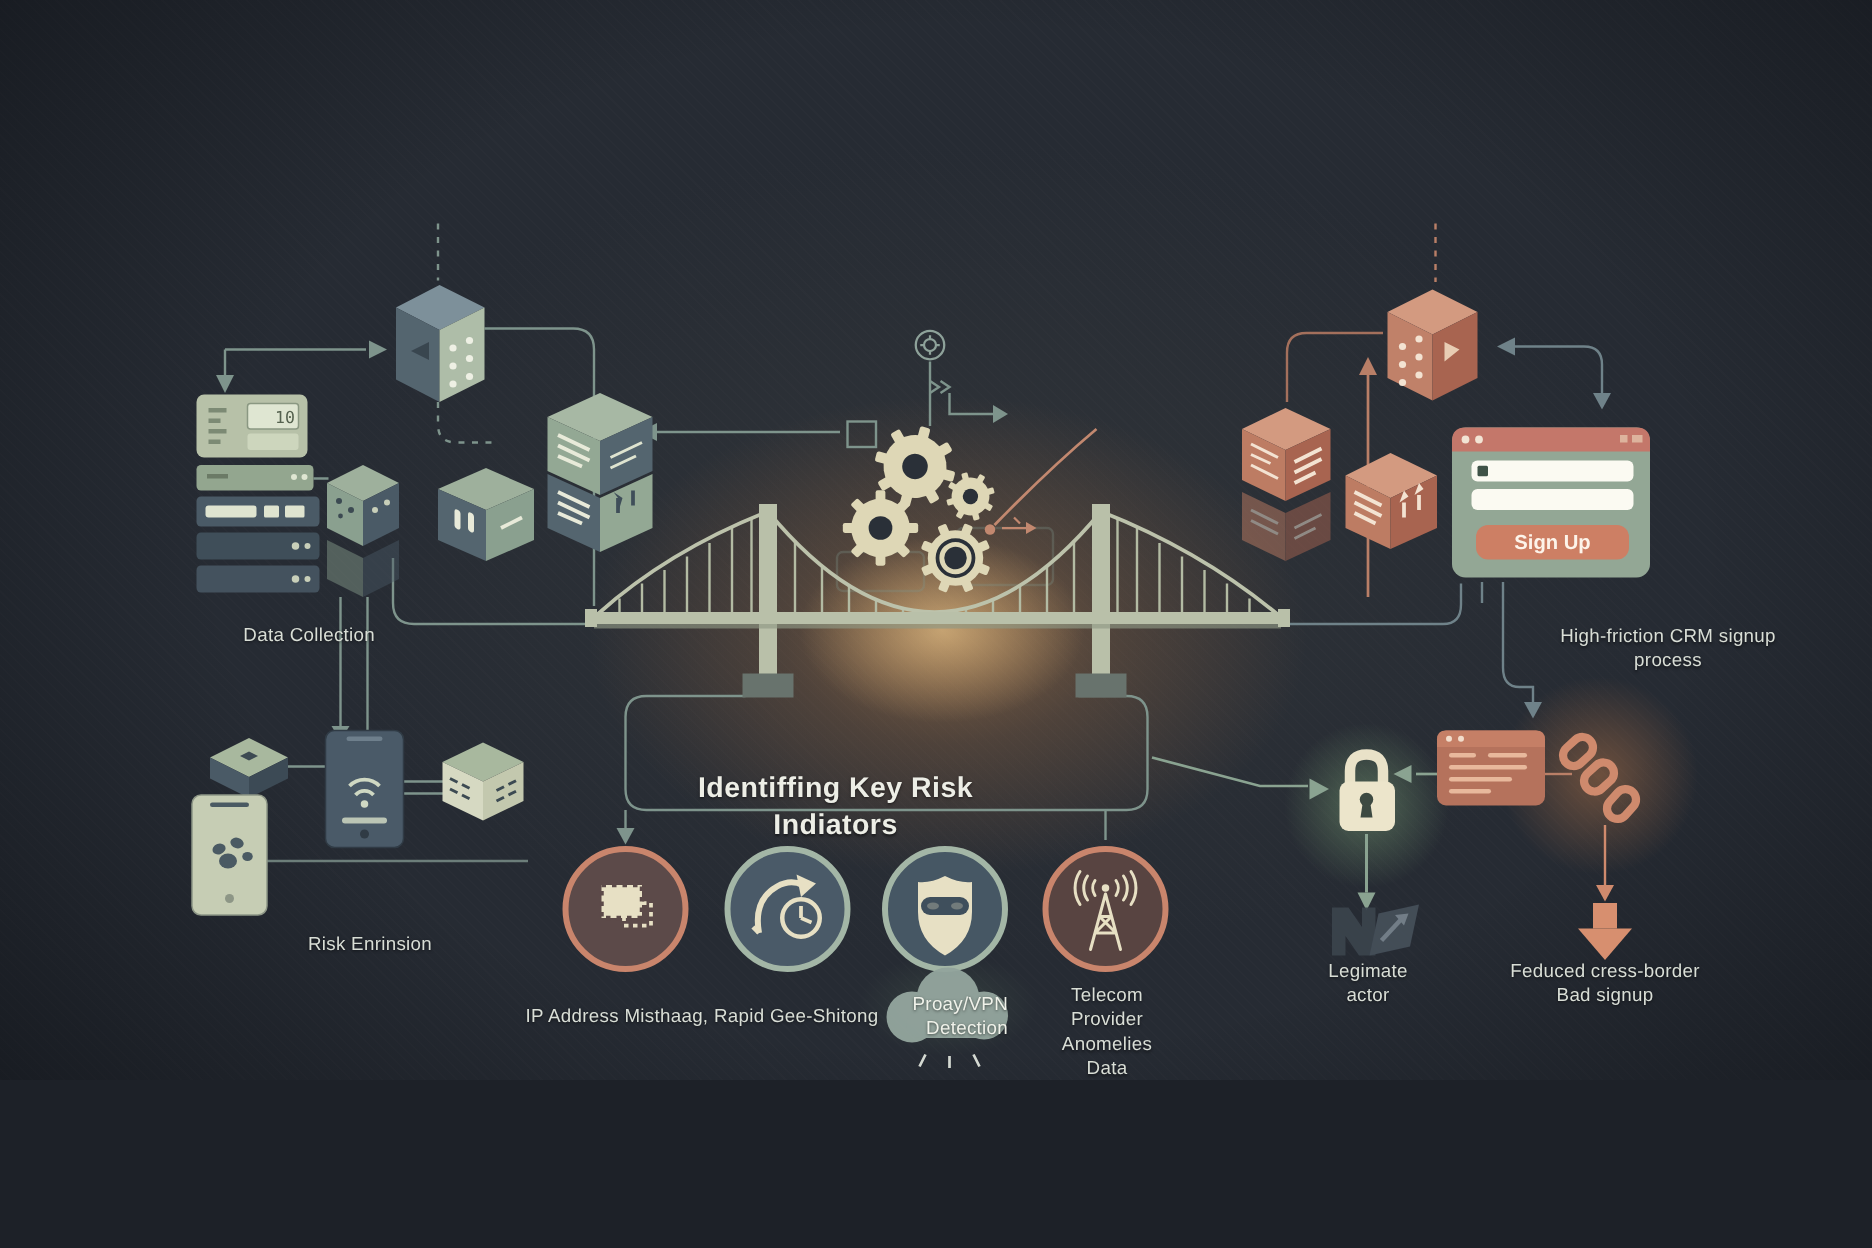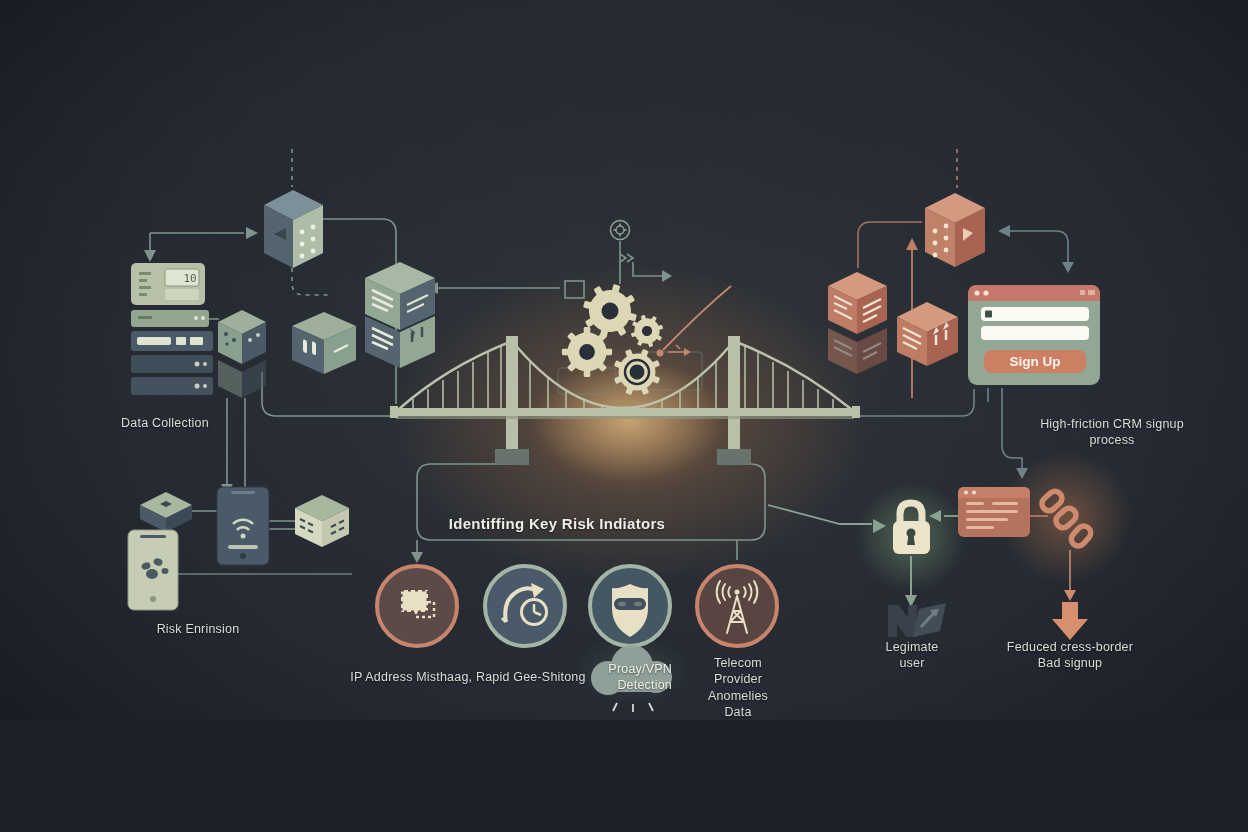--- a/index.html
+++ b/index.html
@@ -12,22 +12,22 @@
       repeating-linear-gradient(45deg, rgba(255,255,255,.010) 0 1px, rgba(0,0,0,0) 1px 5px);
     font-family:"Liberation Sans", sans-serif;
     padding-left:32px;
   }
   svg{position:absolute;left:0;top:0;}
   .lbl{
     position:absolute;color:#d9ded6;font-size:12.5px;line-height:1.3;
     white-space:pre-line;text-align:center;letter-spacing:.2px;
     text-shadow:0 1px 2px rgba(0,0,0,.55);
   }
-  .lbl-title{font-size:15px;font-weight:bold;color:#edeee6;letter-spacing:.3px;}
-  .lbl-left{text-align:center;}
+  .lbl-title{font-size:19px;font-weight:bold;color:#edeee6;letter-spacing:.3px;}
+  .lbl-left{text-align:right;}
   .lbl-cloud{font-size:12.5px;color:#f0f2ea;text-align:right;}
 </style>
 </head>
 <body>
 
 <div class="stage">
 
 <svg width="1248" height="832" viewBox="0 0 1248 832">
   <defs>
     <radialGradient id="gOrange">
@@ -436,17 +436,17 @@
 <div class="lbl" style="left:348px;top:669px;width:240px;">IP Address Misthaag, Rapid Gee-Shitong</div>
 <div class="lbl lbl-cloud" style="left:592px;top:661px;width:80px;">Proay/VPN
 Detection</div>
 <div class="lbl" style="left:1024px;top:416px;width:176px;">High-friction CRM signup
 process</div>
 <div class="lbl" style="left:686px;top:655px;width:104px;">Telecom
 Provider
 Anomelies
 Data</div>
 <div class="lbl" style="left:870px;top:639px;width:84px;">Legimate
-user</div>
+actor</div>
 <div class="lbl" style="left:998px;top:639px;width:144px;">Feduced cress-border
 Bad signup</div>
 
 </div>
 
 </body></html>

